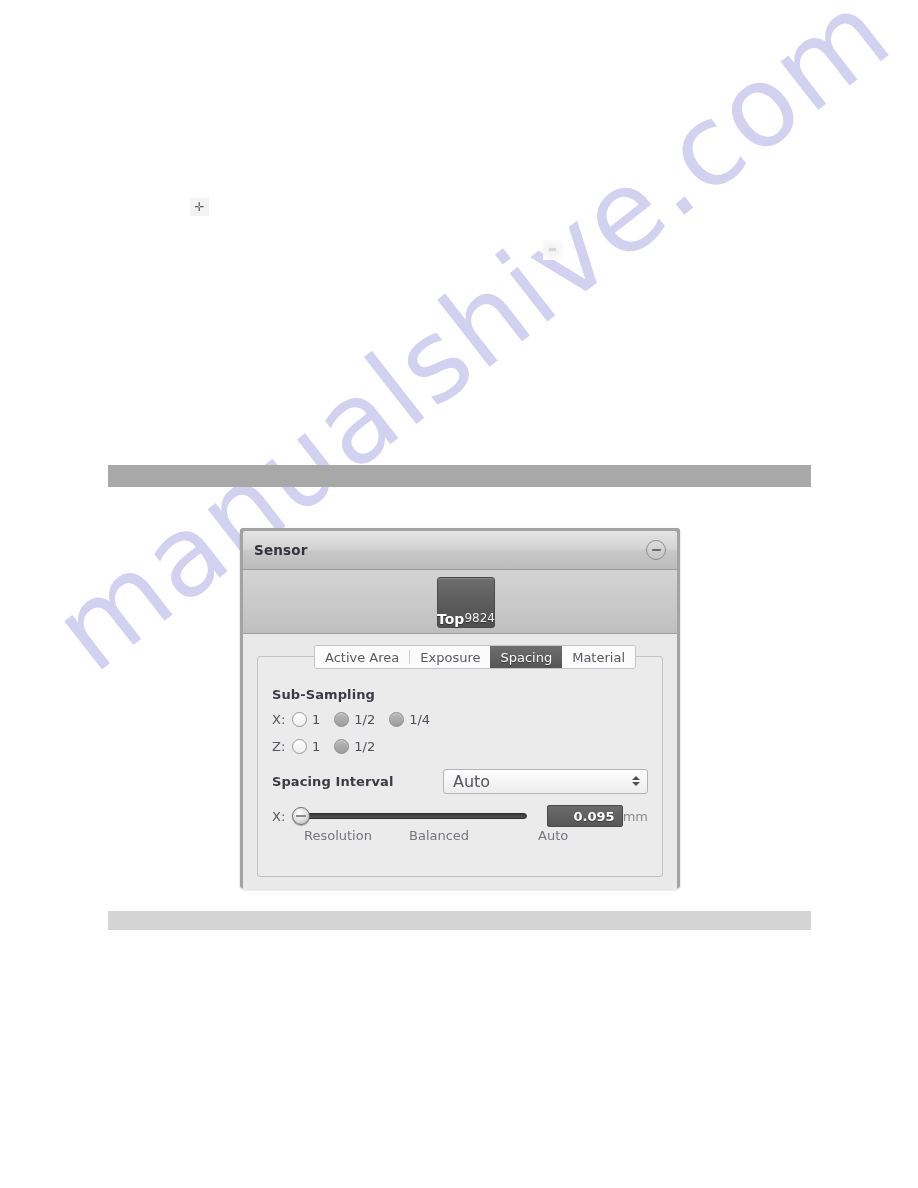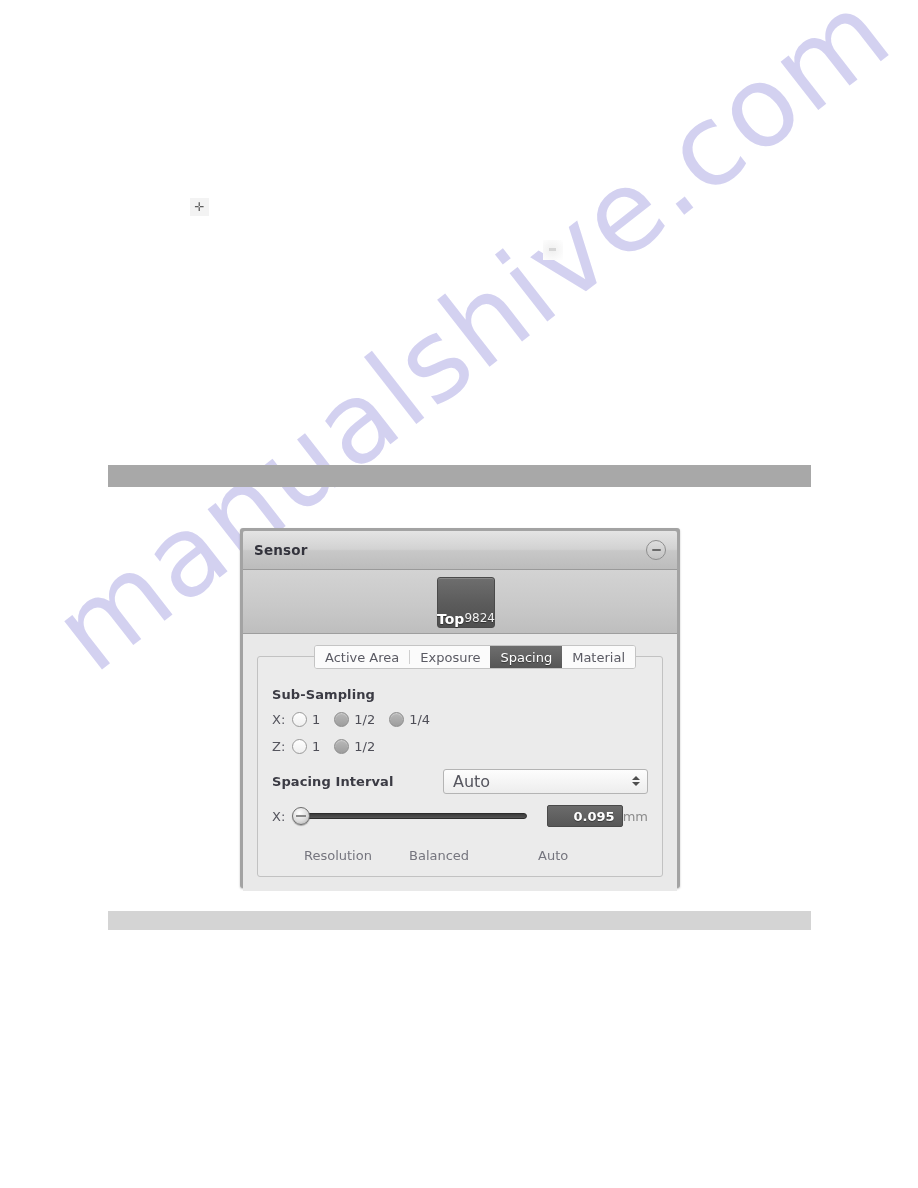--- a/index.html
+++ b/index.html
@@ -389,21 +389,21 @@
     margin-left: 12px;
   }
   .unit {
     font-size: 13px;
     color: #8b8b8b;
   }
 
   .scale-labels {
     position: relative;
     height: 22px;
-    margin-top: 20px;
+    margin-top: 0;
     font-size: 13px;
     color: #75757e;
   }
   .scale-labels span { position: absolute; top: 0; }
   .scale-labels .s-res { left: 32px; }
   .scale-labels .s-bal { left: 137px; }
   .scale-labels .s-spd { left: 266px; }
 </style>
 </head>
 <body>

